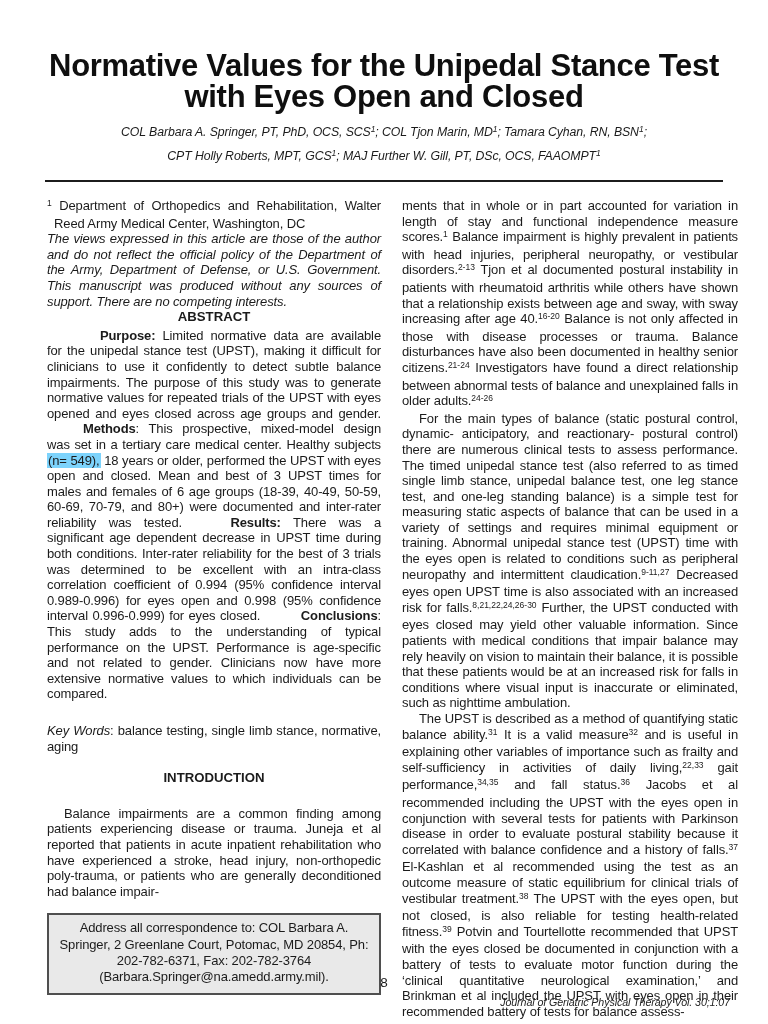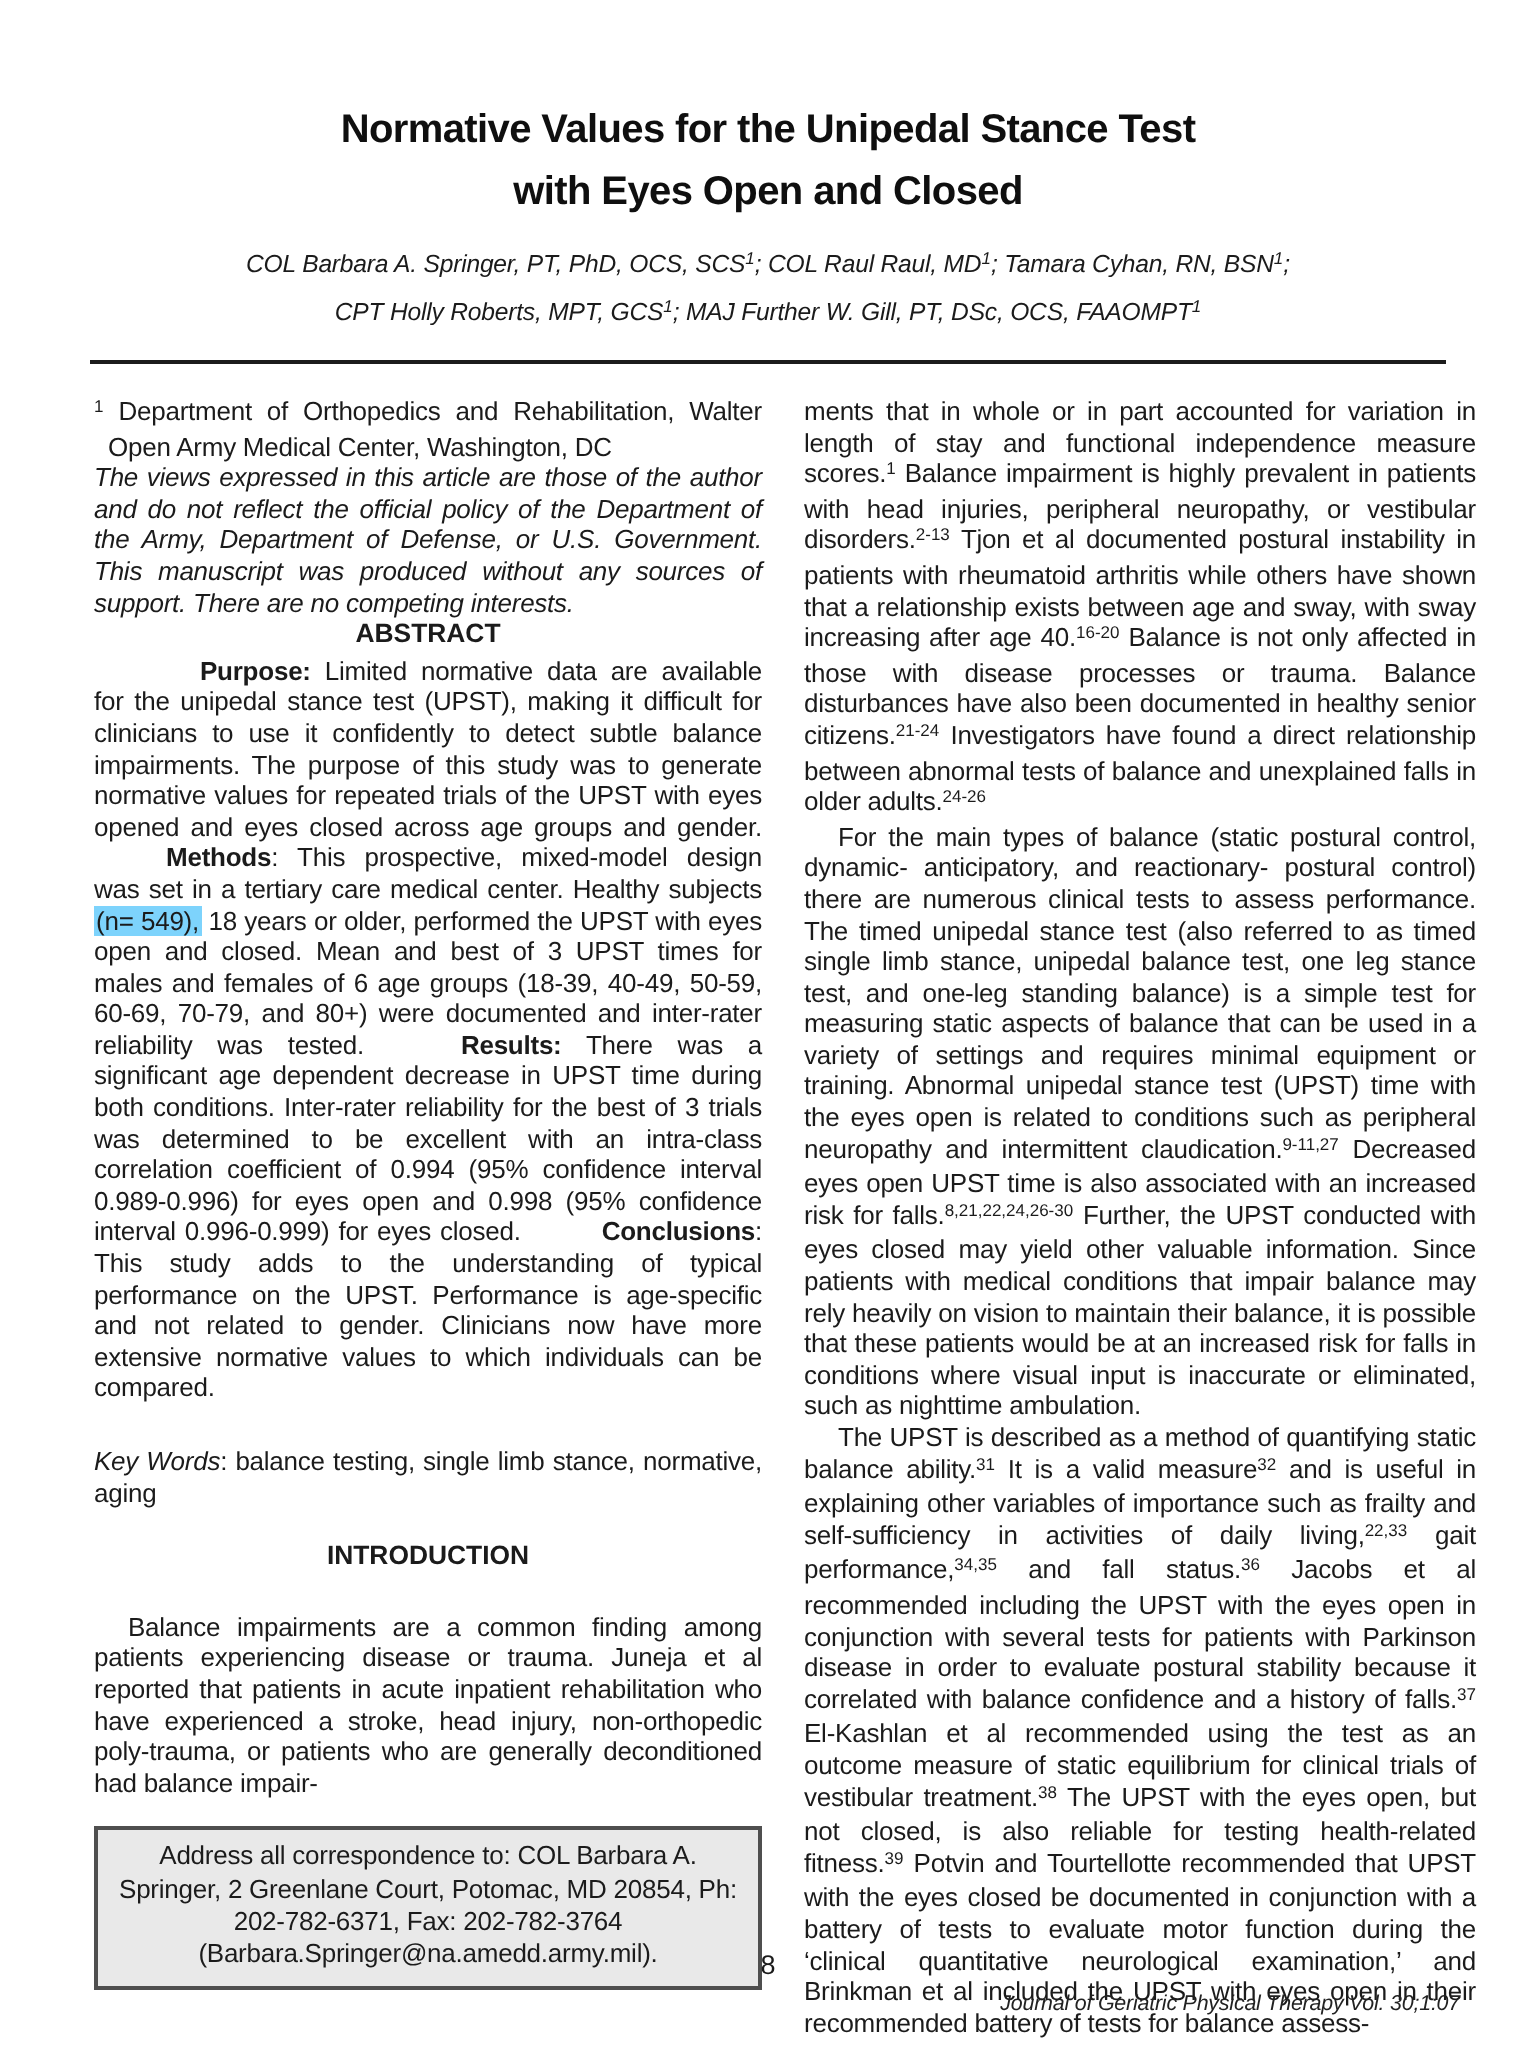--- a/index.html
+++ b/index.html
@@ -2,21 +2,21 @@
 <html><head>
 <meta charset="utf-8">
 <style>
   html,body{margin:0;padding:0;background:#ffffff;}
   .page{
     position:relative;width:768px;height:1024px;background:#ffffff;overflow:hidden;
     font-family:"Liberation Sans",sans-serif;color:#1b1b1b;
   }
   .title{
     position:absolute;top:50px;left:0;right:0;text-align:center;
-    font-size:20px;font-weight:700;line-height:31px;letter-spacing:-0.3px;color:#0f0f0f;
+    font-size:31px;font-weight:700;line-height:31px;letter-spacing:-0.3px;color:#0f0f0f;
   }
   .authors{
     position:absolute;top:121px;left:0;right:0;text-align:center;
     font-style:italic;font-size:12.3px;line-height:23px;color:#1b1b1b;letter-spacing:-0.1px;
   }
   .rule{position:absolute;top:180px;left:45px;width:678px;height:2px;background:#1c1c1c;}
   .col{
     position:absolute;top:198px;width:334px;
     font-size:13px;line-height:15.6px;text-align:justify;letter-spacing:-0.12px;
   }
@@ -48,28 +48,28 @@
 <body>
 
 <div class="page">
 
   <div class="title">
     <div>Normative Values for the Unipedal Stance Test</div>
     <div>with Eyes Open and Closed</div>
   </div>
 
   <div class="authors">
-    <div><span>COL Barbara A. Springer, PT, PhD, OCS, SCS</span><span class="rt-sup">1</span><span>; COL Raul Raul, MD</span><span class="rt-sup">1</span><span>; Tamara Cyhan, RN, BSN</span><span class="rt-sup">1</span><span>;</span></div>
+    <div><span>COL Barbara A. Springer, PT, PhD, OCS, SCS</span><span class="rt-sup">1</span><span>; COL Tjon Marin, MD</span><span class="rt-sup">1</span><span>; Tamara Cyhan, RN, BSN</span><span class="rt-sup">1</span><span>;</span></div>
     <div><span>CPT Holly Roberts, MPT, GCS</span><span class="rt-sup">1</span><span>; MAJ Further W. Gill, PT, DSc, OCS, FAAOMPT</span><span class="rt-sup">1</span></div>
   </div>
 
   <div class="rule"></div>
 
   <div class="col col-left">
-    <p class="para affiliation"><span class="rt-sup">1</span><span> Department of Orthopedics and Rehabilitation, Walter Open Army Medical Center, Washington, DC</span></p>
+    <p class="para affiliation"><span class="rt-sup">1</span><span> Department of Orthopedics and Rehabilitation, Walter Reed Army Medical Center, Washington, DC</span></p>
     <p class="para disclaimer"><span>The views expressed in this article are those of the author and do not reflect the official policy of the Department of the Army, Department of Defense, or U.S. Government.  This manuscript was produced without any sources of support.  There are no competing interests.</span></p>
     <h2 class="heading">ABSTRACT</h2>
     <p class="para indent abstract"><span class="rt-b">Purpose:</span><span>  Limited normative data are available for the unipedal stance test (UPST), making it difficult for clinicians to use it confidently to detect subtle balance impairments.  The purpose of this study was to generate normative values for repeated trials of the UPST with eyes opened and eyes closed across age groups and gender.  </span><span class="rt-b">Methods</span><span>:  This prospective, mixed-model design was set in a tertiary care medical center.  Healthy subjects </span><span class="rt-hl">(n= 549),</span><span> 18 years or older, performed the UPST with eyes open and closed.  Mean and best of 3 UPST times for males and females of 6 age groups (18-39, 40-49, 50-59, 60-69, 70-79, and 80+) were documented and inter-rater reliability was tested.  </span><span class="rt-b">Results:</span><span>  There was a significant age dependent decrease in UPST time during both conditions.  Inter-rater reliability for the best of 3 trials was determined to be excellent with an intra-class correlation coefficient of 0.994 (95% confidence interval 0.989-0.996) for eyes open and 0.998 (95% confidence interval 0.996-0.999) for eyes closed.  </span><span class="rt-b">Conclusions</span><span>:  This study adds to the understanding of typical performance on the UPST.  Performance is age-specific and not related to gender.  Clinicians now have more extensive normative values to which individuals can be compared.</span></p>
     <p class="para keywords"><span class="rt-i">Key Words</span><span>:  balance testing, single limb stance, normative, aging</span></p>
     <h2 class="heading">INTRODUCTION</h2>
     <p class="para indent intro"><span>Balance impairments are a common finding among patients experiencing disease or trauma.  Juneja et al reported that patients in acute inpatient rehabilitation who have experienced a stroke, head injury, non-orthopedic poly-trauma, or patients who are generally deconditioned had balance impair-</span></p>
     <div class="addr-box"><span>Address all correspondence to: COL Barbara A. Springer, 2 Greenlane Court, Potomac, MD  20854, Ph: 202-782-6371, Fax: 202-782-3764 (Barbara.Springer@na.amedd.army.mil).</span></div>
   </div>
 
   <div class="col col-right">

